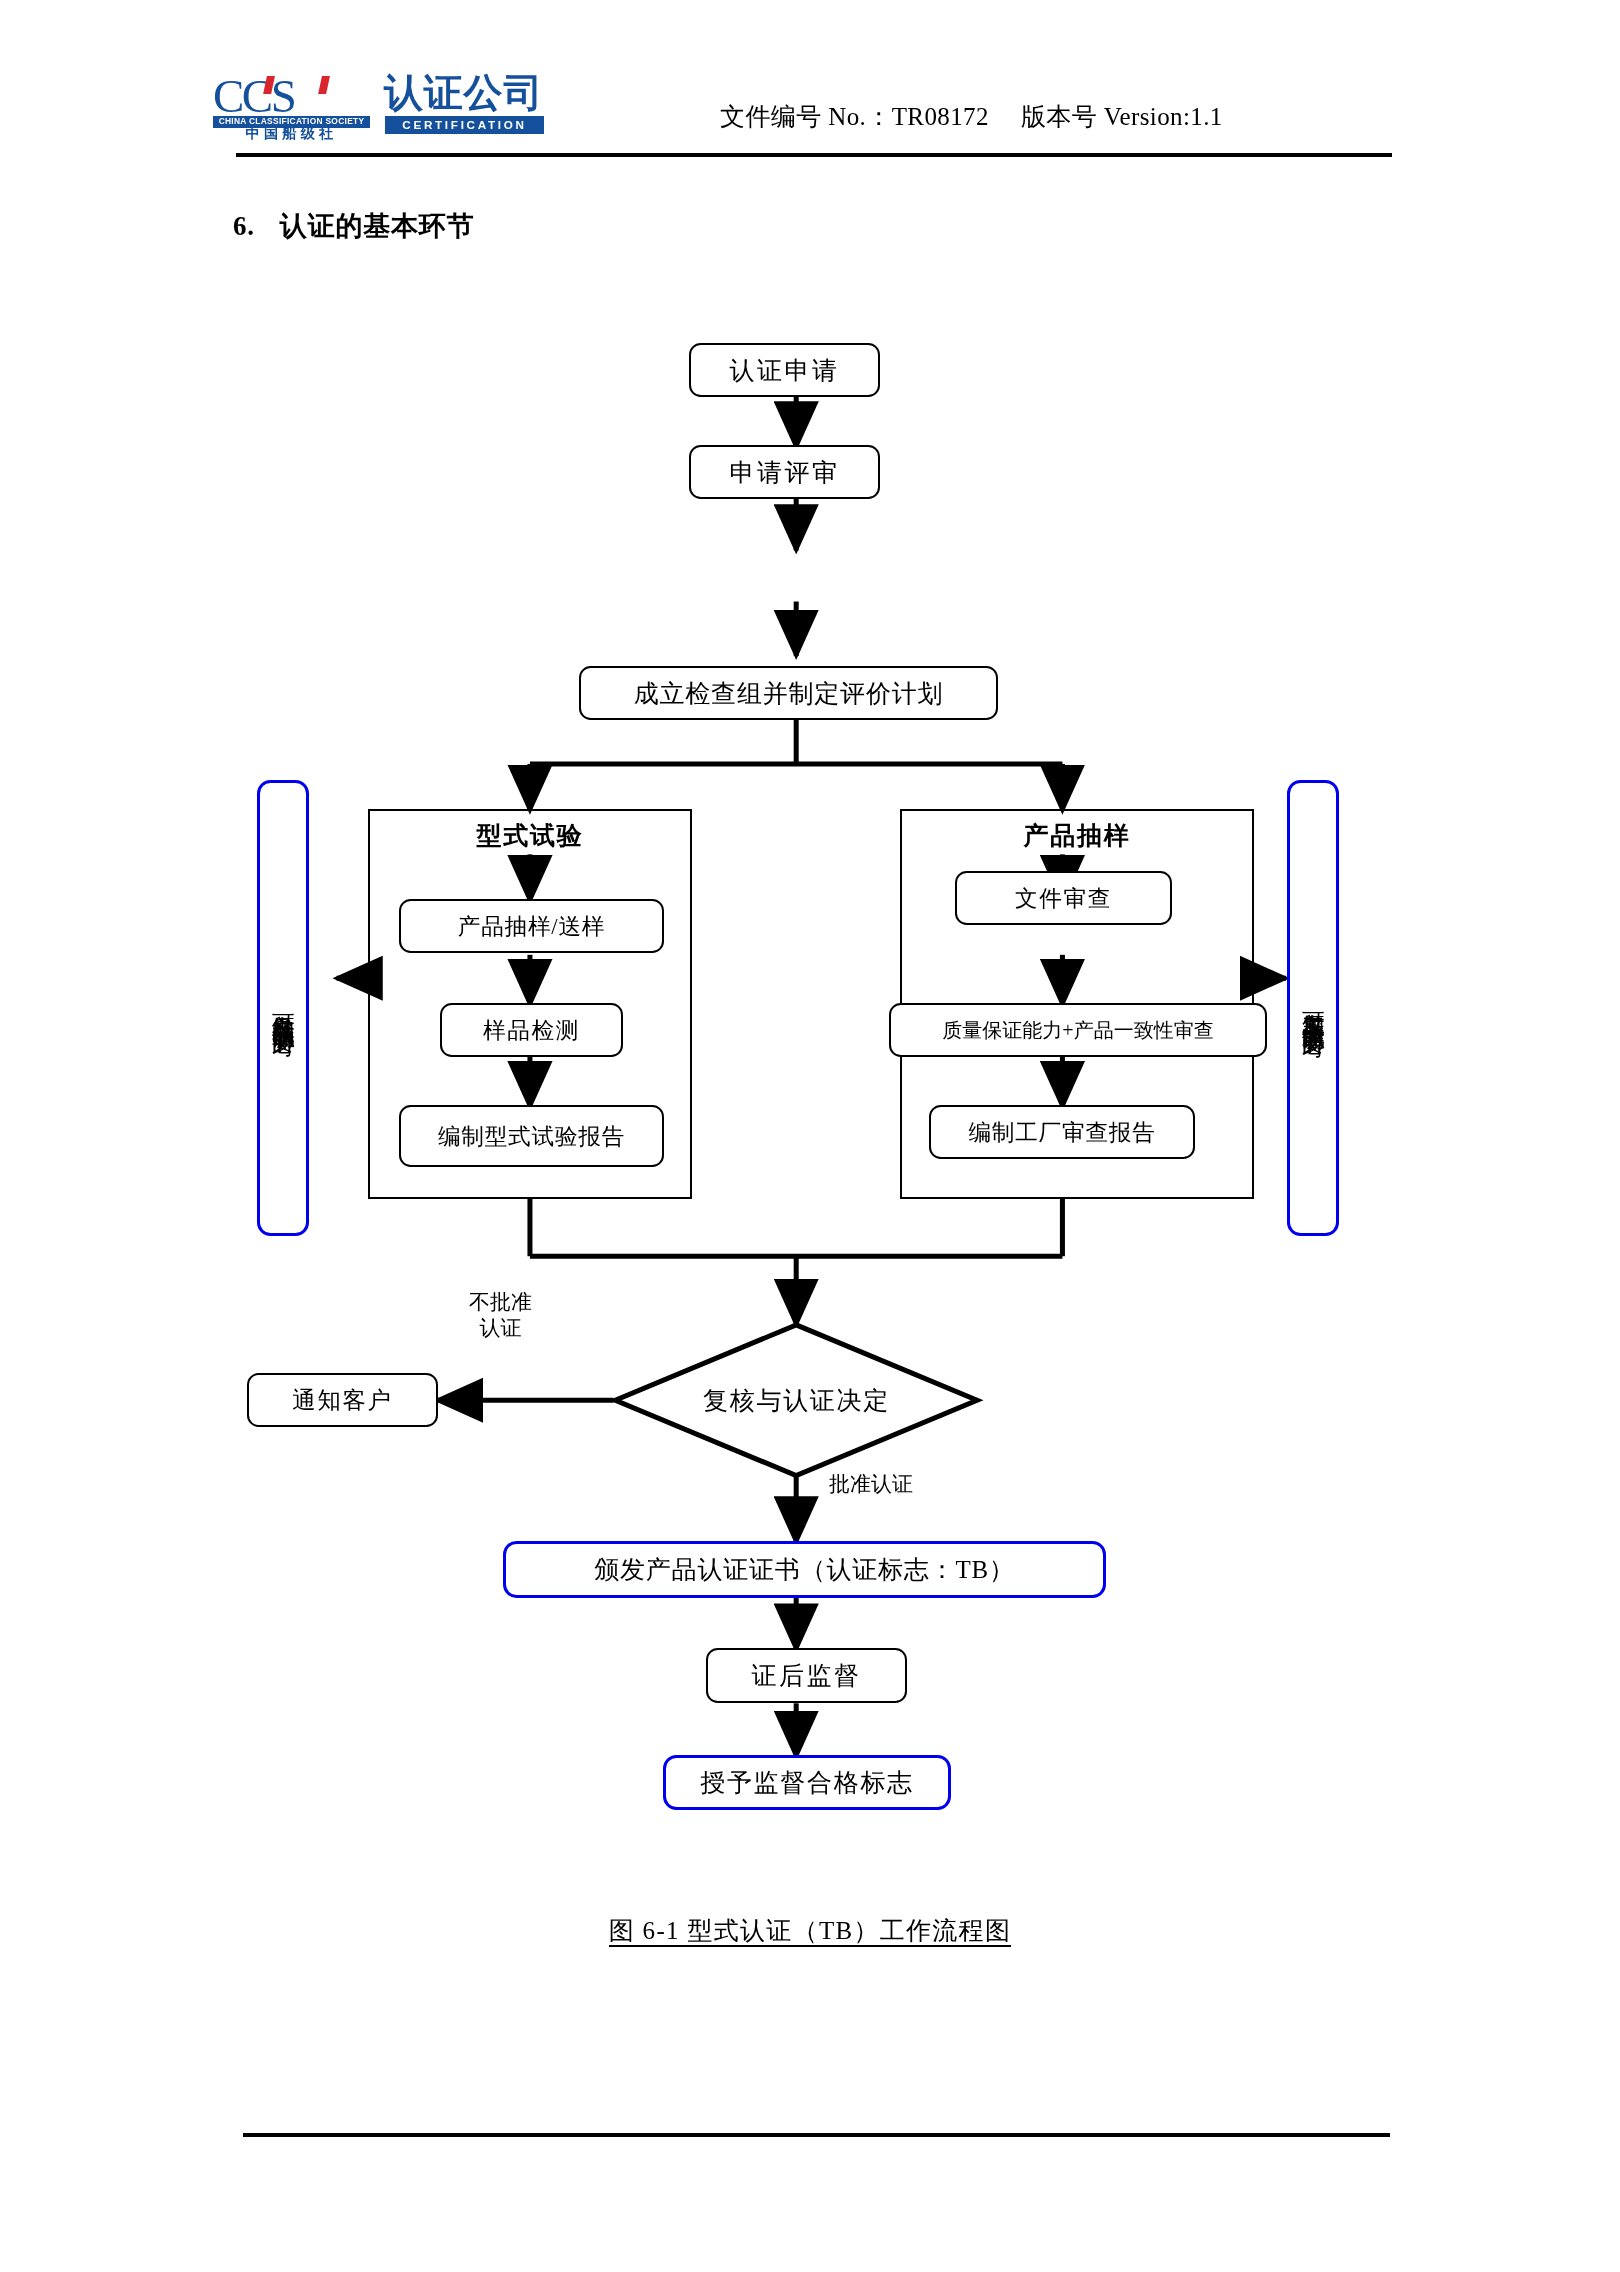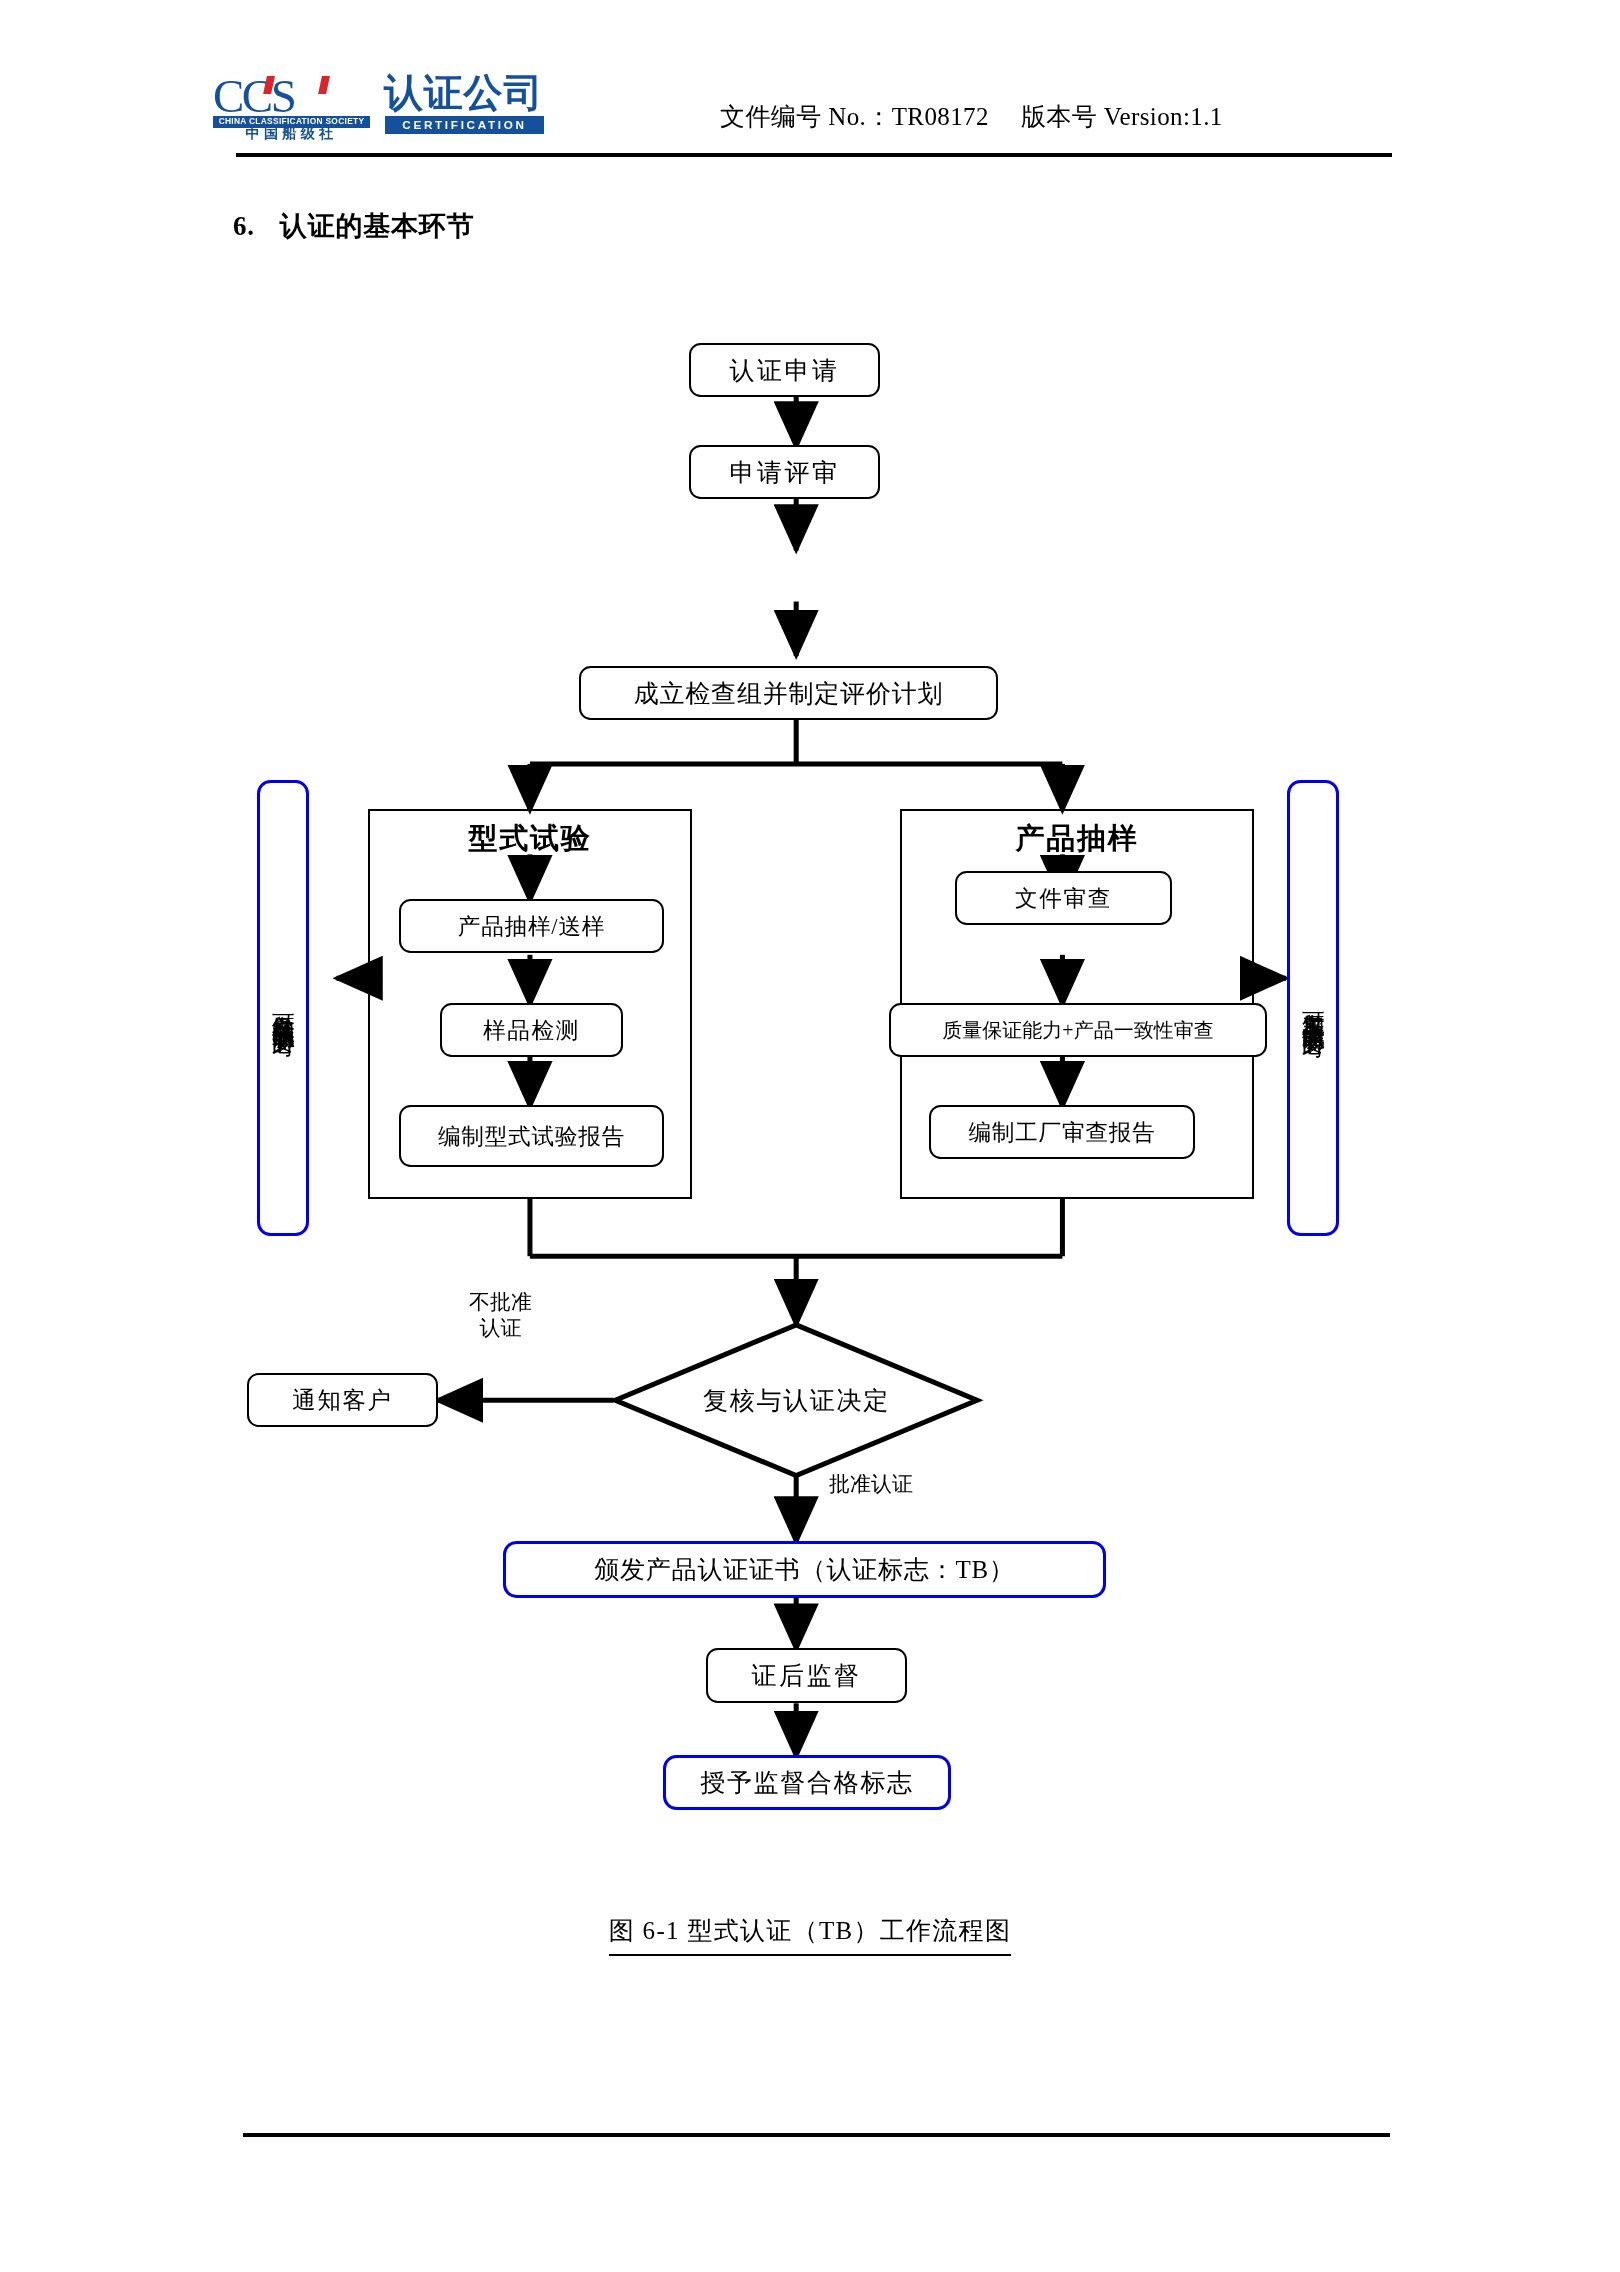--- a/index.html
+++ b/index.html
@@ -173,21 +173,21 @@
     writing-mode: vertical-rl;
     text-orientation: upright;
     line-height: 1.05;
     letter-spacing: 1.7px;
     white-space: normal;
   }
   .group-title {
     position: absolute;
     font-family: "Liberation Serif", serif;
     font-weight: bold;
-    font-size: 29px;
+    font-size: 25px;
     letter-spacing: 1.7px;
     text-align: center;
     white-space: nowrap;
   }
   .edge-label {
     position: absolute;
     font-family: "Liberation Serif", serif;
     font-size: 21px;
     line-height: 1.22;
     text-align: center;
@@ -208,21 +208,21 @@
     left: 0;
     top: 1914px;
     width: 1620px;
     text-align: center;
     font-family: "Liberation Serif", serif;
     font-size: 25px;
     letter-spacing: 1.3px;
   }
   #figure-caption span {
     border-bottom: 2.5px solid #000000;
-    padding-bottom: 10px;
+    padding-bottom: 1px;
   }
 
   
   #footer-rule {
     position: absolute;
     left: 243px;
     top: 2133px;
     width: 1147px;
     height: 4.2px;
     background: #000000;

